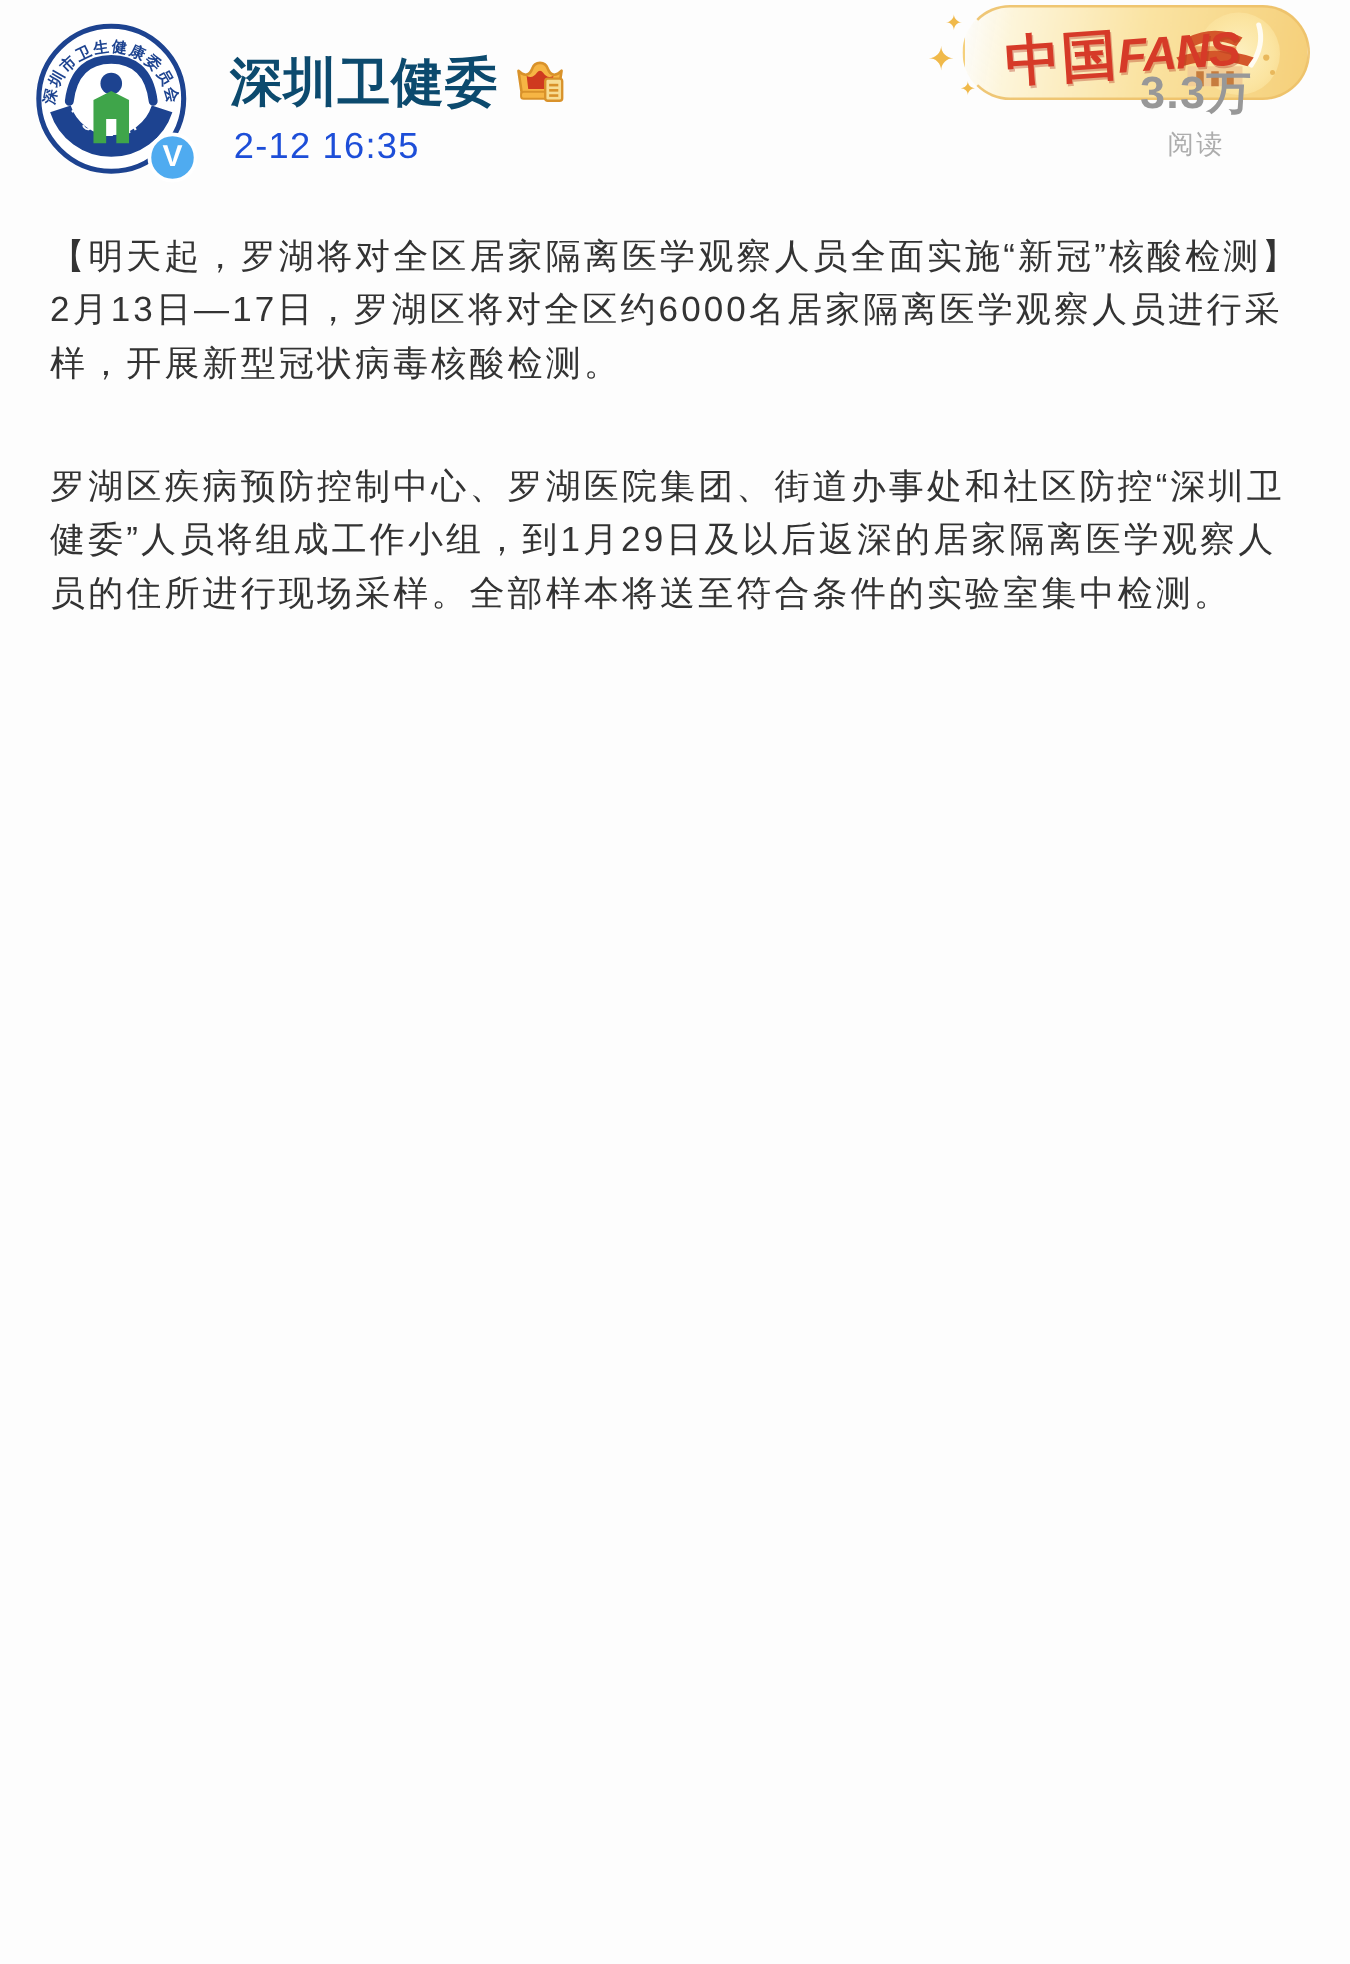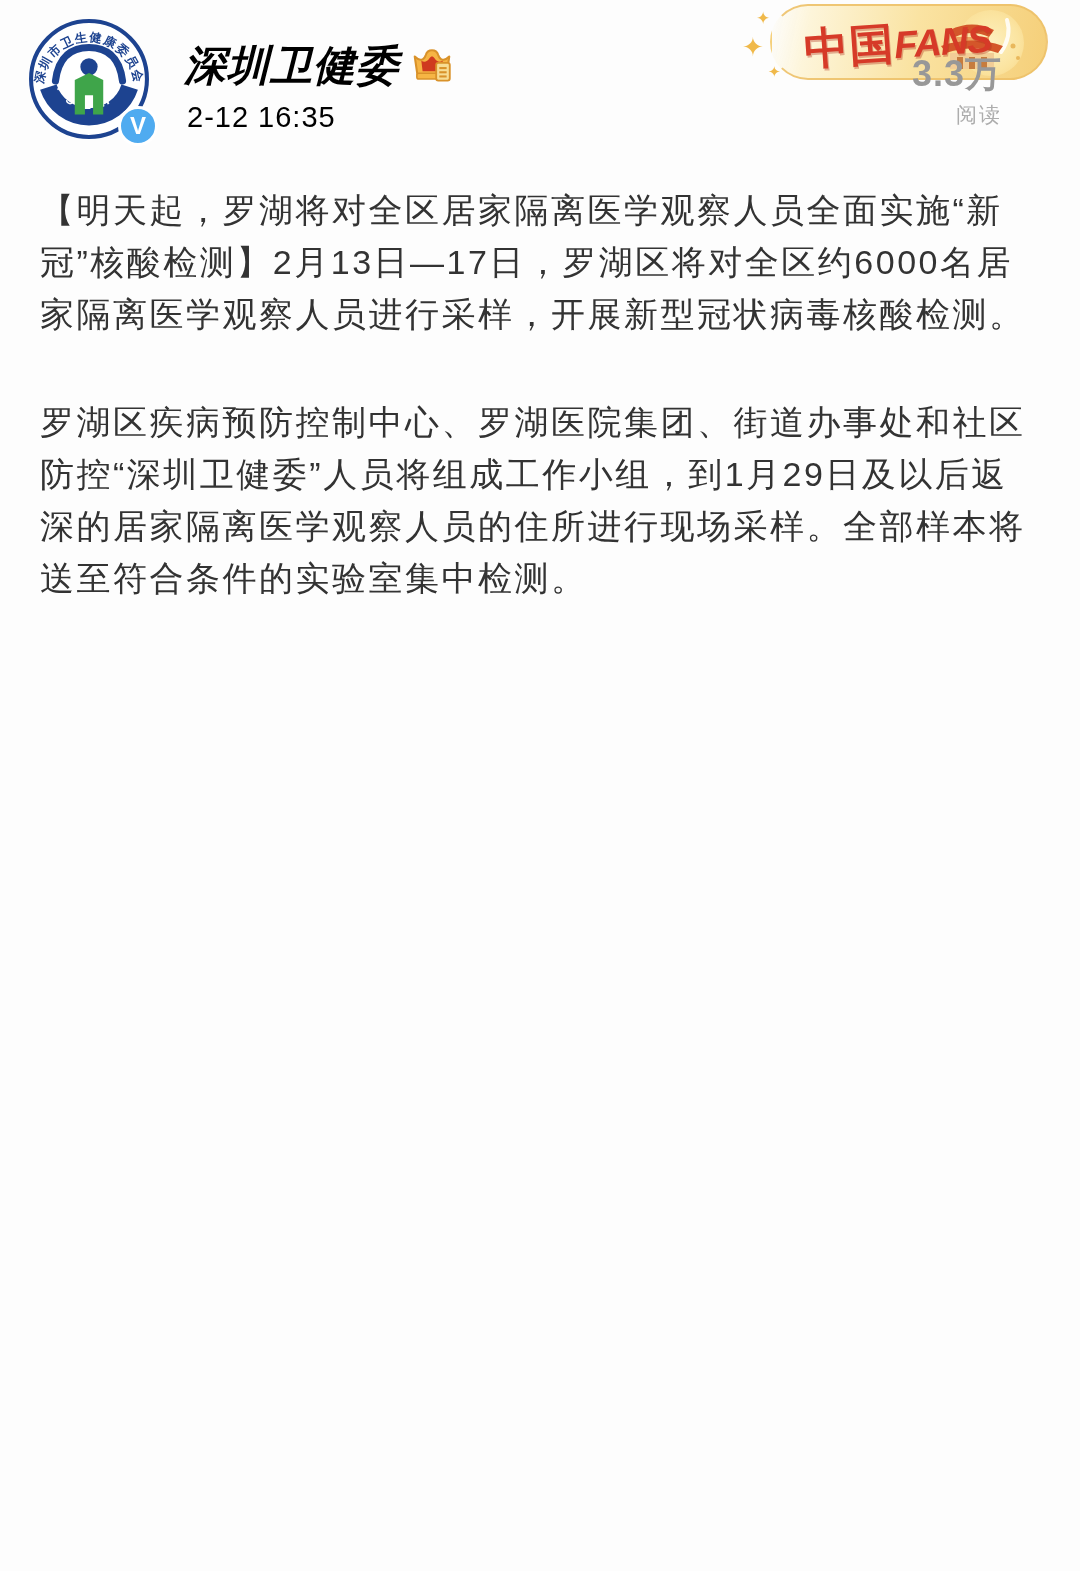--- a/index.html
+++ b/index.html
@@ -19,23 +19,23 @@
     position:absolute; right:-8px; bottom:-6px;
     width:40px; height:40px; border-radius:50%;
     background:#4fabf0; border:3px solid #ffffff;
     color:#ffffff; font-weight:800; font-size:24px;
     display:flex; align-items:center; justify-content:center;
   }
   .name-row {
     position:absolute; left:184px; top:38px;
     display:flex; align-items:center; gap:10px;
   }
-  .username { font-size:42px; font-weight:600; color:#000000; letter-spacing:1px; cursor:pointer;font-style:italic; }
+  .username { font-size:42px; font-weight:600; color:#0c4a6e; letter-spacing:1px; cursor:pointer; }
   .crown-badge svg { width:46px; height:46px; display:block; }
-  .timestamp { position:absolute; left:187px; top:101px; font-size:29px; color:#000000; letter-spacing:1px; }
+  .timestamp { position:absolute; left:187px; top:101px; font-size:29px; color:#1d4ed8; letter-spacing:1px; }
 
   
   .fans-banner {
     position:absolute; left:770px; top:4px; width:278px; height:76px;
     border-radius:42px;
     background:linear-gradient(100deg, rgba(255,255,255,0) 0%, #fdf5da 14%, #fae3a2 52%, #f5cf79 100%);
     border:2px solid rgba(238,193,106,.9);
     border-left-color:transparent;
     z-index:1; cursor:pointer;
   }
@@ -54,29 +54,29 @@
   .gate-svg { position:absolute; right:12px; top:10px; width:124px; height:60px; }
   .gate-svg svg { width:100%; height:100%; display:block; }
   .star { position:absolute; color:#f0b94a; line-height:1; }
   .star-1 { left:-16px; top:4px;  font-size:17px; }
   .star-2 { left:-30px; top:28px; font-size:26px; }
   .star-3 { left:-4px;  top:58px; font-size:15px; }
 
   
   .reads {
     position:absolute; right:78px; top:50px; z-index:3;
-    display:flex; flex-direction:column; align-items:flex-end;
+    display:flex; flex-direction:column; align-items:center;
   }
   .reads-count { font-size:36px; font-weight:700; color:#989898; letter-spacing:1px; }
   .reads-label { font-size:21px; color:#adadad; margin-top:2px; letter-spacing:2px; }
 
   
   .post-body { padding:26px 40px 0 40px; }
   .post-body p {
-    font-size:34px; line-height:1.53; color:#333333;
+    font-size:28px; line-height:1.53; color:#333333;
     font-weight:500; letter-spacing:2.5px;
     margin-bottom:56px;
     word-break:break-all;
   }
   .post-body p:last-child { margin-bottom:0; }
 </style>
 </head>
 <body>
 
 <div class="header">

